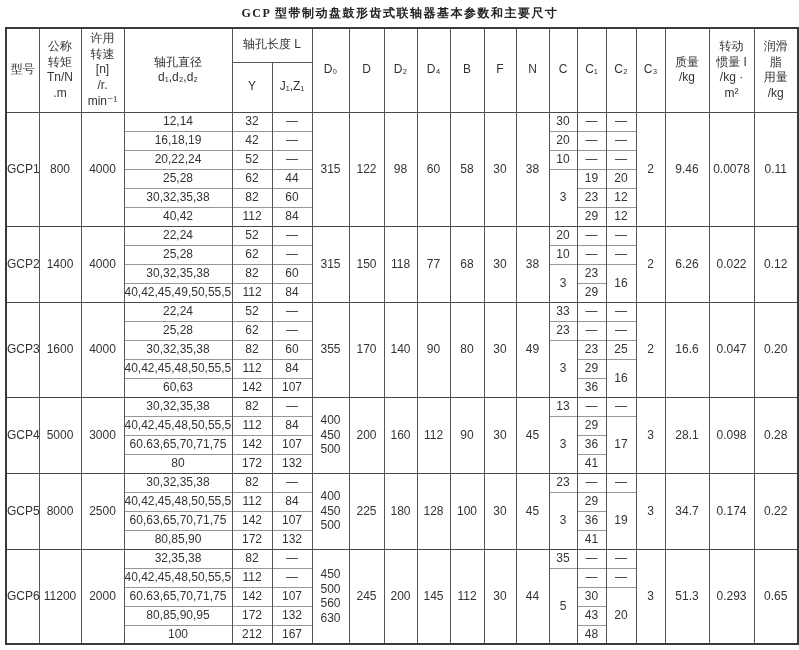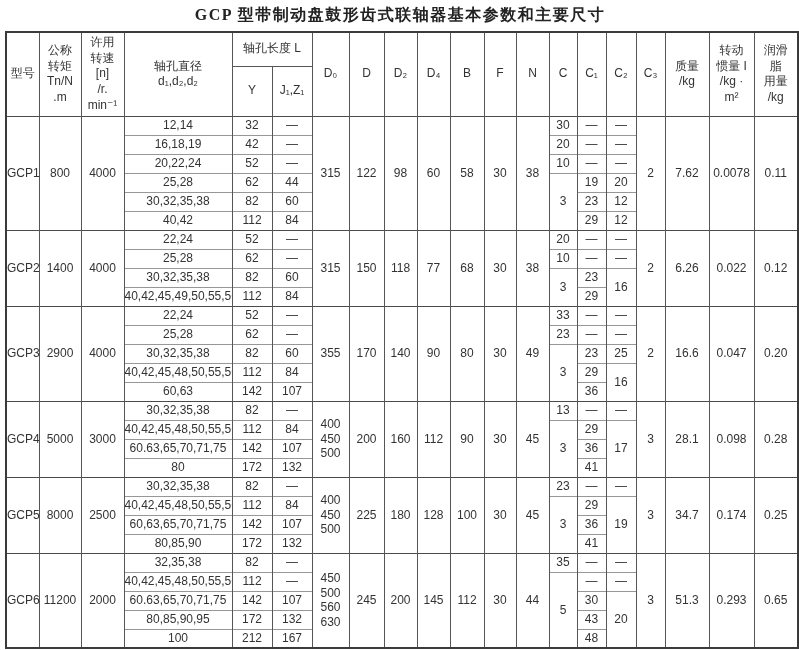--- a/index.html
+++ b/index.html
@@ -6,21 +6,21 @@
   html, body { background: #ffffff; }
   body {
     width: 799px; height: 650px;
     font-family: "Liberation Sans", "DejaVu Sans", sans-serif;
     color: #333333;
   }
   .page { width: 799px; height: 650px; padding: 3px 4px 2px 5px; background: #ffffff; }
   .title {
     text-align: center;
     font-family: "Liberation Serif", "DejaVu Serif", serif;
-    font-size: 16px;
+    font-size: 12px;
     font-weight: 600;
     letter-spacing: 1.5px;
     color: #222222;
     margin: 2px 0 5px 0;
   }
   table.params {
     width: 790px;
     table-layout: fixed;
     border-collapse: collapse;
     border: 2px solid #3a3a3a;
@@ -134,21 +134,21 @@
           <td rowspan="6">122</td>
           <td rowspan="6">98</td>
           <td rowspan="6">60</td>
           <td rowspan="6">58</td>
           <td rowspan="6">30</td>
           <td rowspan="6">38</td>
           <td>30</td>
           <td>—</td>
           <td>—</td>
           <td rowspan="6">2</td>
-          <td rowspan="6">7.62</td>
+          <td rowspan="6">9.46</td>
           <td rowspan="6">0.0078</td>
           <td rowspan="6">0.11</td>
         </tr>
         <tr>
           <td class="dia">16,18,19</td>
           <td>42</td>
           <td>—</td>
           <td>20</td>
           <td>—</td>
           <td>—</td>
@@ -222,21 +222,21 @@
           <td rowspan="2">16</td>
         </tr>
         <tr>
           <td class="dia">40,42,45,49,50,55,56</td>
           <td>112</td>
           <td>84</td>
           <td>29</td>
         </tr>
         <tr class="block-start">
           <td rowspan="5">GCP3</td>
-          <td rowspan="5">2900</td>
+          <td rowspan="5">1600</td>
           <td rowspan="5">4000</td>
           <td class="dia">22,24</td>
           <td>52</td>
           <td>—</td>
           <td rowspan="5">355</td>
           <td rowspan="5">170</td>
           <td rowspan="5">140</td>
           <td rowspan="5">90</td>
           <td rowspan="5">80</td>
           <td rowspan="5">30</td>
@@ -337,21 +337,21 @@
           <td rowspan="4">128</td>
           <td rowspan="4">100</td>
           <td rowspan="4">30</td>
           <td rowspan="4">45</td>
           <td>23</td>
           <td>—</td>
           <td>—</td>
           <td rowspan="4">3</td>
           <td rowspan="4">34.7</td>
           <td rowspan="4">0.174</td>
-          <td rowspan="4">0.25</td>
+          <td rowspan="4">0.22</td>
         </tr>
         <tr>
           <td class="dia">40,42,45,48,50,55,56</td>
           <td>112</td>
           <td>84</td>
           <td rowspan="3">3</td>
           <td>29</td>
           <td rowspan="3">19</td>
         </tr>
         <tr>

